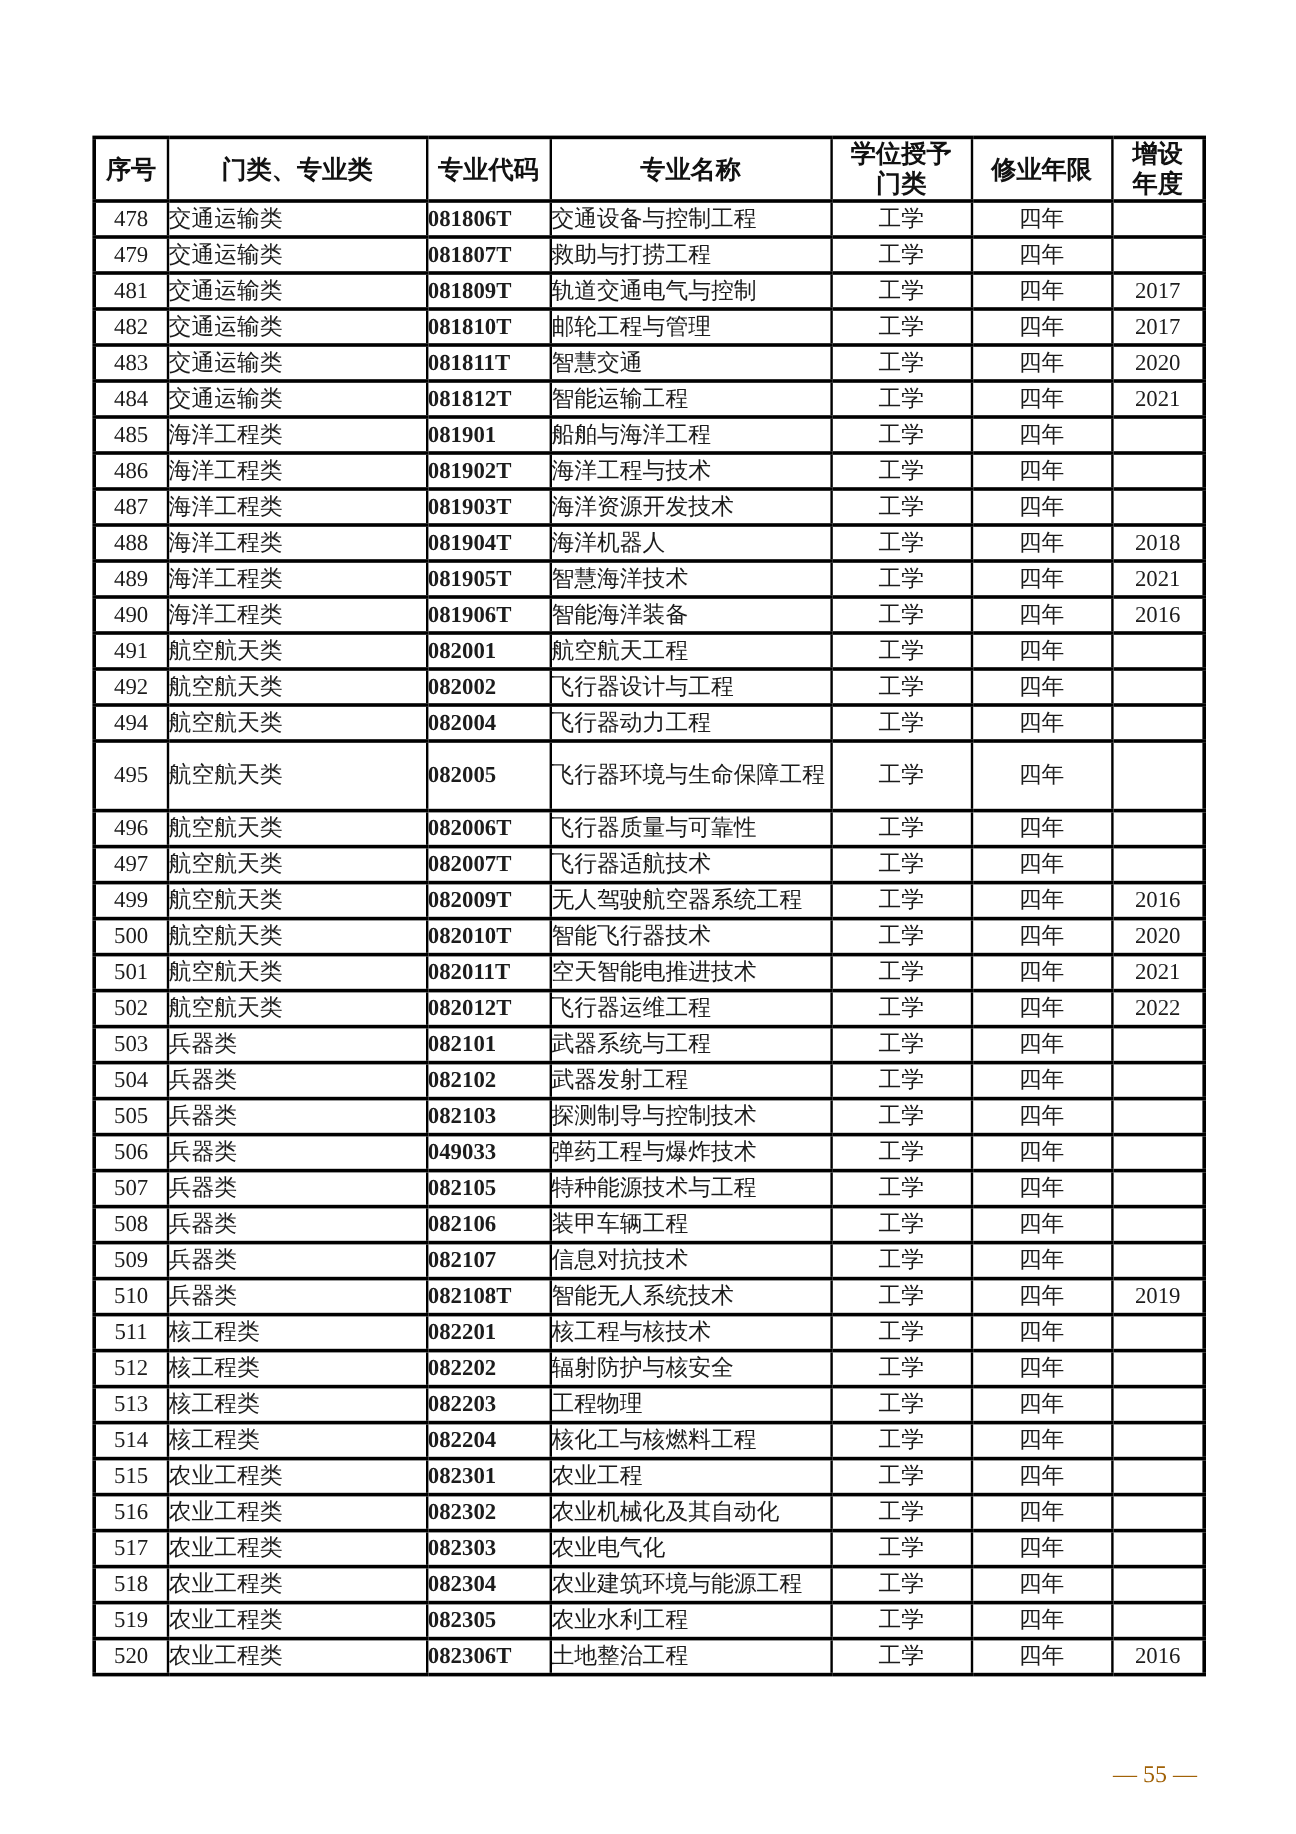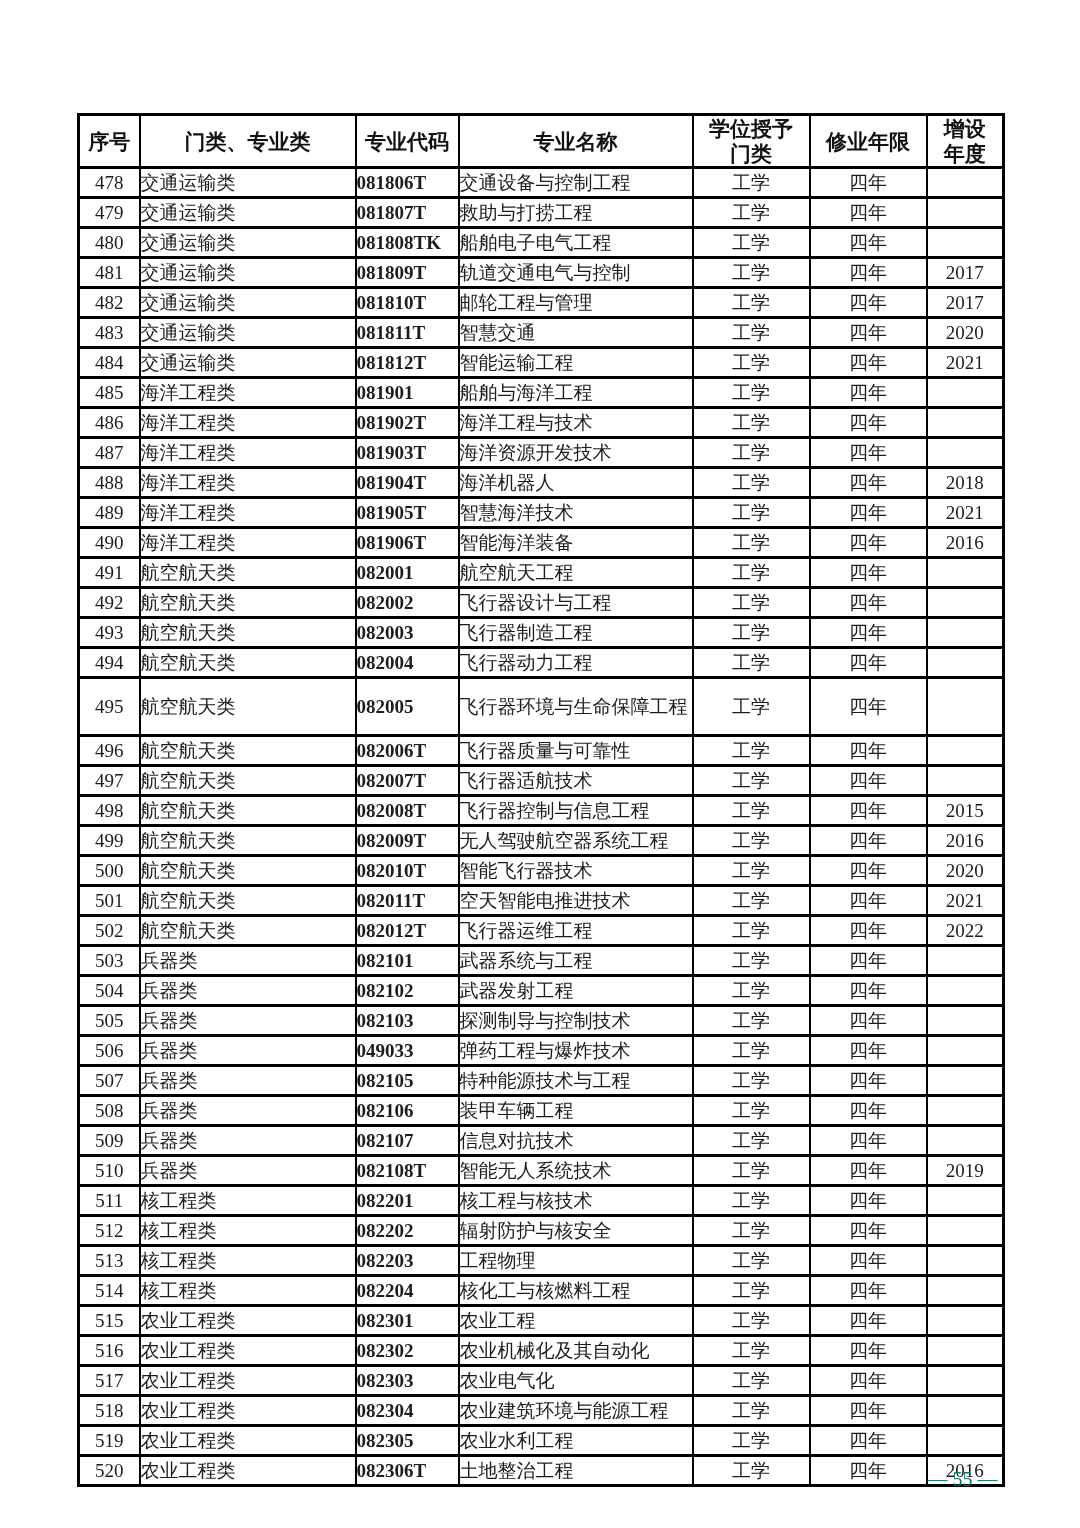--- a/index.html
+++ b/index.html
@@ -64,21 +64,21 @@
   td.c5 { text-align: center; }
   td.c6 { text-align: center; }
   .page-number {
     position: absolute;
     left: 905px;
     top: 1452px;
     width: 115px;
     text-align: center;
     font-family: "Liberation Serif", "DejaVu Serif", serif;
     font-size: 20px;
-    color: #0f766e;
+    color: #a16207;
   }
 </style>
 </head>
 <body>
 
 <div class="page">
 
   <table class="majors">
     <colgroup>
       <col style="width:61px">
@@ -115,29 +115,20 @@
         <tr>
           <td class="c0">479</td>
           <td class="c1">交通运输类</td>
           <td class="c2">081807T</td>
           <td class="c3">救助与打捞工程</td>
           <td class="c4">工学</td>
           <td class="c5">四年</td>
           <td class="c6"></td>
         </tr>
         <tr>
-          <td class="c0">480</td>
-          <td class="c1">交通运输类</td>
-          <td class="c2">081808TK</td>
-          <td class="c3">船舶电子电气工程</td>
-          <td class="c4">工学</td>
-          <td class="c5">四年</td>
-          <td class="c6"></td>
-        </tr>
-        <tr>
           <td class="c0">481</td>
           <td class="c1">交通运输类</td>
           <td class="c2">081809T</td>
           <td class="c3">轨道交通电气与控制</td>
           <td class="c4">工学</td>
           <td class="c5">四年</td>
           <td class="c6">2017</td>
         </tr>
         <tr>
           <td class="c0">482</td>
@@ -232,29 +223,20 @@
         <tr>
           <td class="c0">492</td>
           <td class="c1">航空航天类</td>
           <td class="c2">082002</td>
           <td class="c3">飞行器设计与工程</td>
           <td class="c4">工学</td>
           <td class="c5">四年</td>
           <td class="c6"></td>
         </tr>
         <tr>
-          <td class="c0">493</td>
-          <td class="c1">航空航天类</td>
-          <td class="c2">082003</td>
-          <td class="c3">飞行器制造工程</td>
-          <td class="c4">工学</td>
-          <td class="c5">四年</td>
-          <td class="c6"></td>
-        </tr>
-        <tr>
           <td class="c0">494</td>
           <td class="c1">航空航天类</td>
           <td class="c2">082004</td>
           <td class="c3">飞行器动力工程</td>
           <td class="c4">工学</td>
           <td class="c5">四年</td>
           <td class="c6"></td>
         </tr>
         <tr class="tall">
           <td class="c0">495</td>
@@ -275,29 +257,20 @@
           <td class="c6"></td>
         </tr>
         <tr>
           <td class="c0">497</td>
           <td class="c1">航空航天类</td>
           <td class="c2">082007T</td>
           <td class="c3">飞行器适航技术</td>
           <td class="c4">工学</td>
           <td class="c5">四年</td>
           <td class="c6"></td>
-        </tr>
-        <tr>
-          <td class="c0">498</td>
-          <td class="c1">航空航天类</td>
-          <td class="c2">082008T</td>
-          <td class="c3">飞行器控制与信息工程</td>
-          <td class="c4">工学</td>
-          <td class="c5">四年</td>
-          <td class="c6">2015</td>
         </tr>
         <tr>
           <td class="c0">499</td>
           <td class="c1">航空航天类</td>
           <td class="c2">082009T</td>
           <td class="c3">无人驾驶航空器系统工程</td>
           <td class="c4">工学</td>
           <td class="c5">四年</td>
           <td class="c6">2016</td>
         </tr>

